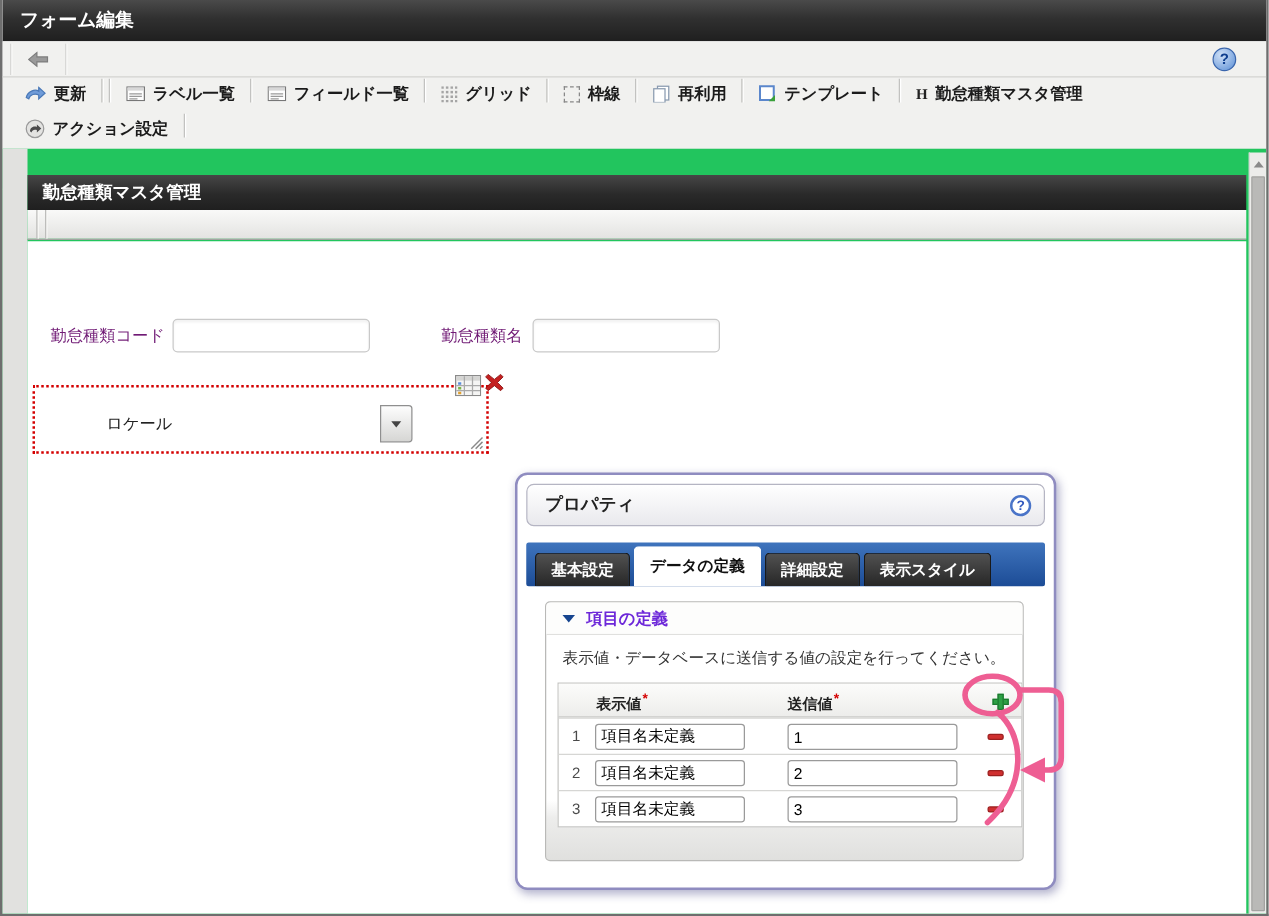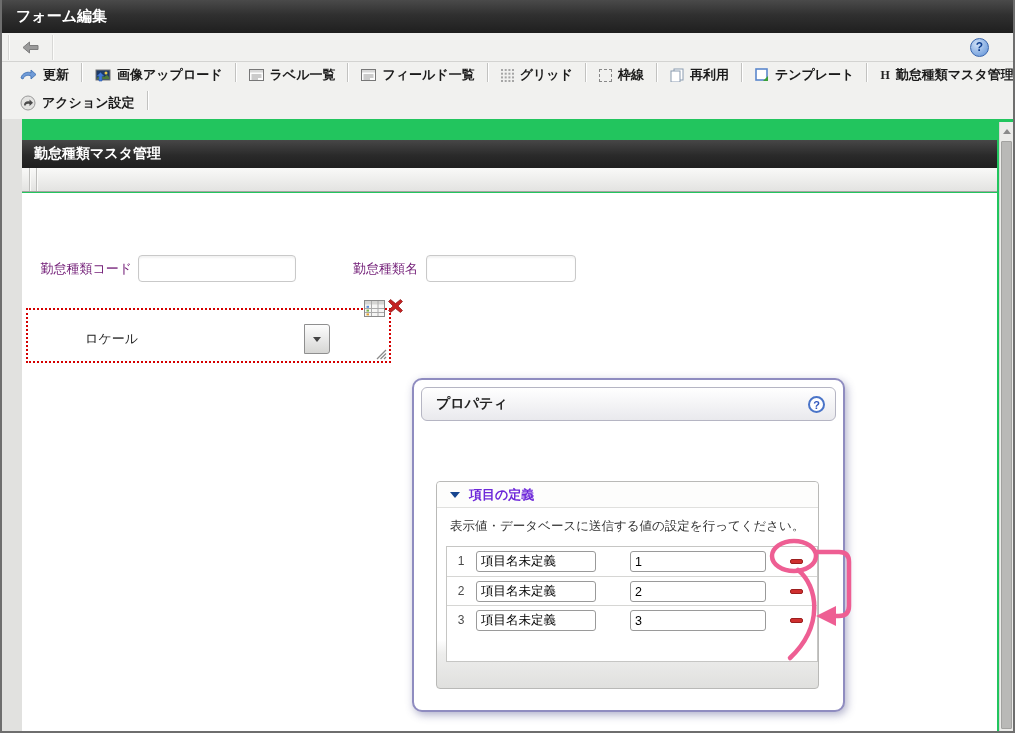--- a/index.html
+++ b/index.html
@@ -125,29 +125,20 @@
     </div>
 
     <div id="tbrow1" class="tbrow">
       <div class="tb-btn">
         <svg class="icon" width="17" height="12" viewBox="0 0 17 12">
             <path d="M1 9 C2 4,8 2,11 4 L11 1 L16 5.5 L11 10 L11 7 C8 5.5,4 6.5,3 10 Z" fill="#6f9bd8" stroke="#4a79b8"></path>
           </svg>
         <span>更新</span>
       </div>
       <div class="sep"></div>
-      <div class="tb-btn">
-        <svg class="icon" width="16" height="13" viewBox="0 0 16 13">
-            <rect x="1" y="1" width="14" height="10" fill="#1c3a66" stroke="#777"></rect>
-            <circle cx="11" cy="4" r="1.5" fill="#e8c94a"></circle>
-            <path d="M2 9 L6 5 L9 8 L12 6 L14 8 L14 10 L2 10 Z" fill="#4e7a3a"></path>
-            <path d="M4 12 L4 7 L2 7 L5.5 3.5 L9 7 L7 7 L7 12 Z" fill="#3f7ad6" stroke="#2b5cb0" stroke-width="0.6"></path>
-          </svg>
-        <span>画像アップロード</span>
-      </div>
       <div class="sep"></div>
       <div class="tb-btn">
         <svg class="icon" width="15" height="12" viewBox="0 0 15 12">
             <rect x="0.5" y="0.5" width="14" height="11" fill="#fdfdfd" stroke="#777"></rect>
             <rect x="1" y="1" width="13" height="2.5" fill="#d8d8d8"></rect>
             <line x1="2.5" y1="6" x2="12.5" y2="6" stroke="#999"></line>
             <line x1="2.5" y1="8" x2="12.5" y2="8" stroke="#999"></line>
             <line x1="2.5" y1="10" x2="9" y2="10" stroke="#999"></line>
           </svg>
         <span>ラベル一覧</span>
@@ -277,27 +268,38 @@
         <line x1="5.5" y1="11" x2="11" y2="5.5"></line>
         <line x1="9" y1="11" x2="11" y2="9"></line>
       </g>
     </svg>
 
   <div id="dialog" class="abs">
     <div id="dlg-head">
       <span class="t">プロパティ</span>
       <div id="dlg-help"><span>?</span></div>
     </div>
+    <div id="tabbar">
+      <div class="tab">基本設定</div>
+      <div class="tab active">データの定義</div>
+      <div class="tab">詳細設定</div>
+      <div class="tab">表示スタイル</div>
+    </div>
     <div id="panel">
       <div id="panel-sechead">
         <span class="tri-blue"></span>
         <span class="t">項目の定義</span>
       </div>
       <div id="instruction">表示値・データベースに送信する値の設定を行ってください。</div>
       <div id="dtable">
+        <div class="hrow">
+          <span class="hcell" style="left:30px;"><span>表示値</span><span class="req">*</span></span>
+          <span class="hcell" style="left:183px;"><span>送信値</span><span class="req">*</span></span>
+          <span class="plus-btn"></span>
+        </div>
         <div class="t-row">
           <span class="rownum">1</span>
           <input class="cell-input ci1" value="項目名未定義" style="">
           <input class="cell-input ci2" value="1" style="">
           <span class="minus-btn"></span>
         </div>
         <div class="t-row">
           <span class="rownum">2</span>
           <input class="cell-input ci1" value="項目名未定義" style="">
           <input class="cell-input ci2" value="2" style="">

